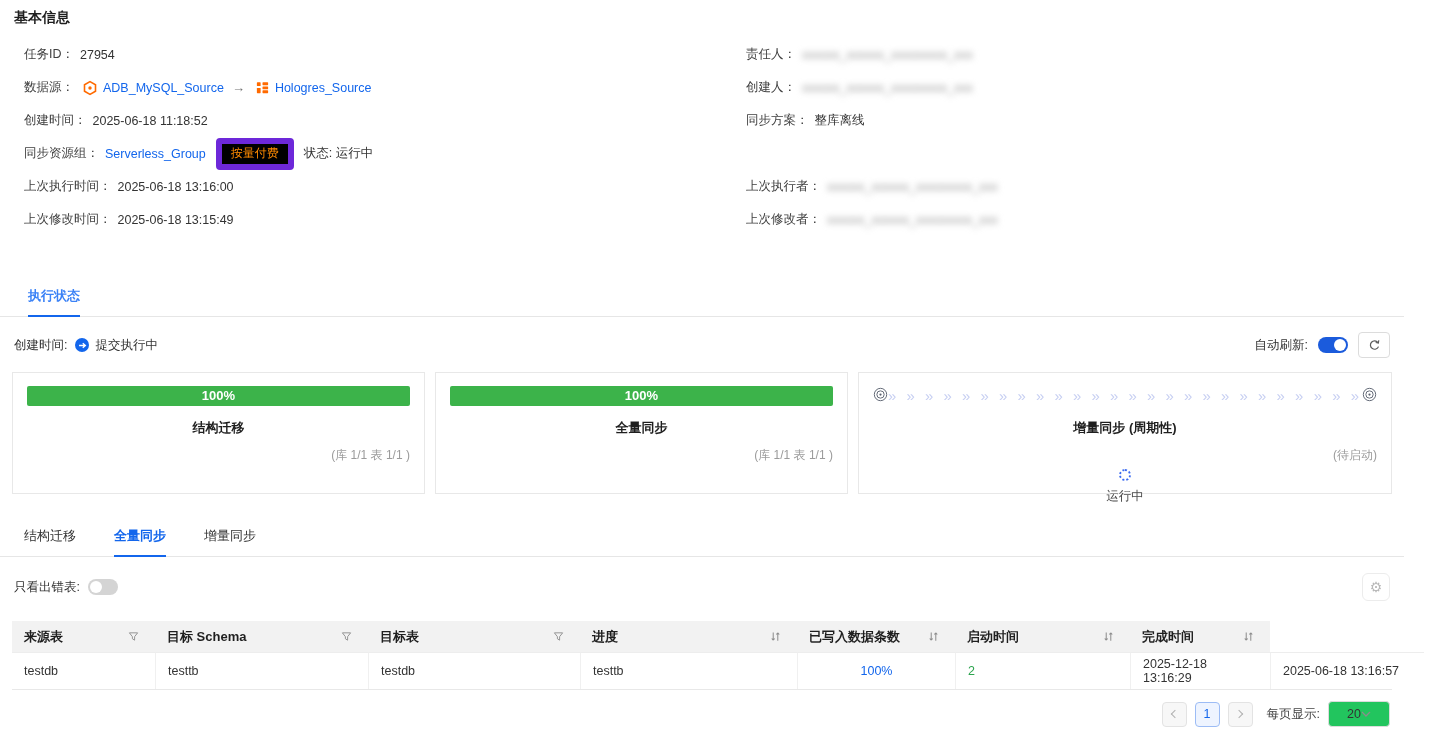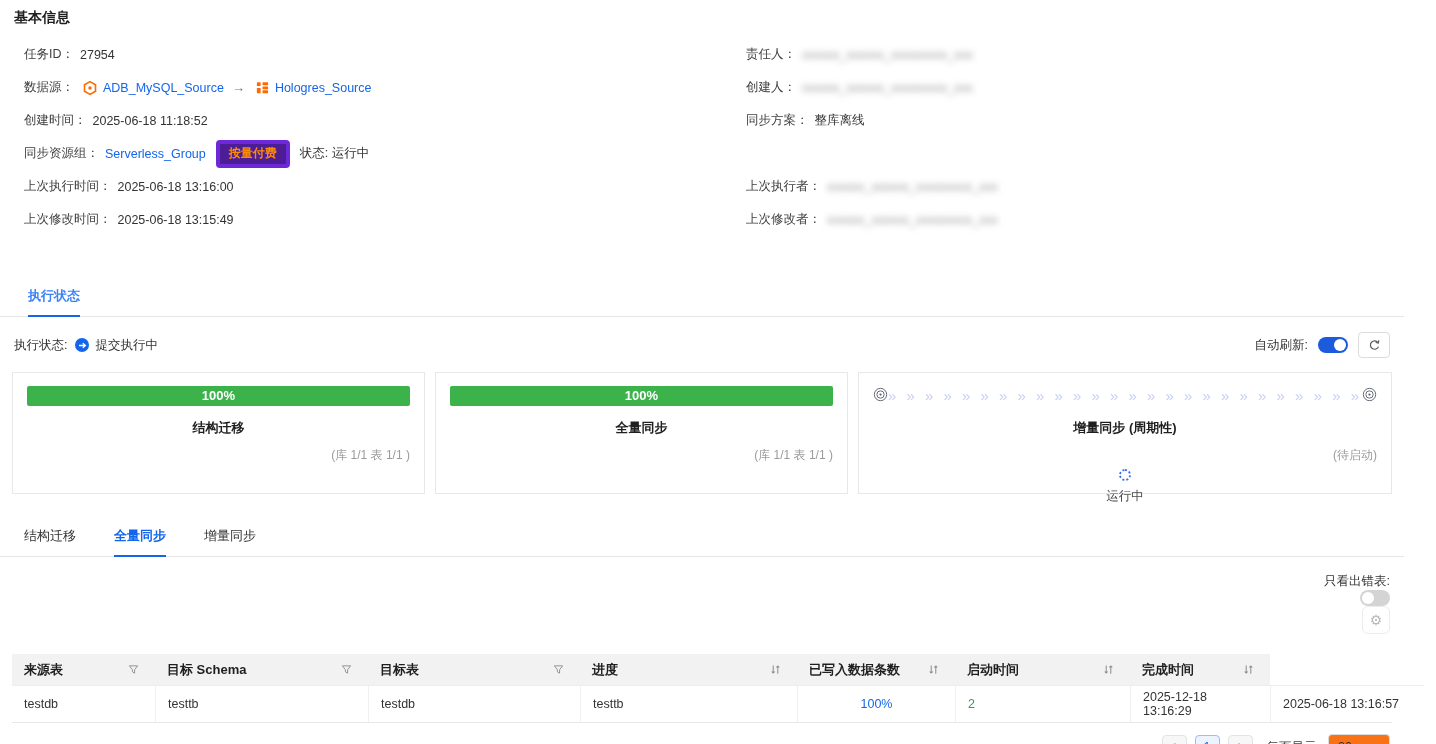--- a/index.html
+++ b/index.html
@@ -13,21 +13,21 @@
   .info-columns { display:flex; margin-top:11px; }
   .info-col-left { width:722px; flex:0 0 722px; }
   .info-col-right { flex:1; }
   .info-row { display:flex; align-items:center; height:33px; padding-left:10px; font-size:12.5px; color:#404040; white-space:nowrap; }
   .info-label { color:#404040; margin-right:6px; }
   .info-value { color:#333; }
   .blurred { filter:blur(3px); color:#9a9a9a; user-select:none; }
   .link { color:#1366ec; cursor:pointer; }
   .ds-icon { display:inline-flex; align-items:center; margin:0 5px 0 2px; }
   .ds-arrow { color:#737373; margin:0 8px; font-size:13px; }
-  .badge-billing { display:inline-block; margin:0 10px; padding:1px 9px 2px; font-size:12px; color:#ff8b00; background:#4c1d95; border:4px solid #6d28d9; border-radius:4px;font-weight:bold; }
+  .badge-billing { display:inline-block; margin:0 10px; padding:1px 9px 2px; font-size:12px; color:#ff8b00; background:#000000; border:6px solid #6d28d9; border-radius:4px; }
 
   
   .tabs1 { margin-top:50px; border-bottom:1px solid #e6e6e6; padding-left:28px; }
   .tab1 { display:inline-block; font-size:13px; font-weight:bold; color:#3b82f6; padding-bottom:10px; border-bottom:2px solid #1366ec; margin-bottom:-1px; cursor:pointer; }
 
   
   .status-row { display:flex; align-items:center; padding:15px 14px 14px 14px; font-size:12.5px; }
   .status-icon { width:14px; height:14px; border-radius:50%; background:#1366ec; display:inline-flex; align-items:center; justify-content:center; margin:0 6px 0 8px; }
   .status-right { margin-left:auto; display:flex; align-items:center; gap:10px; }
   .toggle { width:30px; height:16px; border-radius:9px; position:relative; cursor:pointer; display:inline-block; }
@@ -48,21 +48,21 @@
   .flow-chevrons { flex:1; overflow:hidden; white-space:nowrap; text-align:center; color:#c7cff2; font-size:15px; letter-spacing:3px; line-height:20px; }
   .card3-status { margin-top:5px; display:flex; align-items:center; gap:7px; font-size:12.5px; color:#4a4a4a;flex-direction:column; }
   .spinner { width:12px; height:12px; border-radius:50%; border:2px dotted #3b6bf0; display:inline-block; }
 
   
   .tabs2 { margin-top:33px; border-bottom:1px solid #e6e6e6; padding-left:24px; display:flex; gap:38px; }
   .tab2 { font-size:13px; color:#333; padding-bottom:10px; margin-bottom:-1px; cursor:pointer; }
   .tab2.active { color:#1366ec; font-weight:bold; border-bottom:2px solid #1366ec; }
 
   
-  .filter-row { display:flex; align-items:flex-end; padding:16px 14px 12px 14px; font-size:12.5px;flex-direction:column; }
+  .filter-row { display:flex; align-items:center; padding:16px 14px 12px 14px; font-size:12.5px; }
   .filter-row .toggle { margin-left:8px; }
   .gear-btn { margin-left:auto; width:28px; height:28px; border:1px solid #ececec; border-radius:6px; background:#fff; display:flex; align-items:center; justify-content:center; color:#b8b8b8; font-size:14px; cursor:pointer; }
 
   
   .table { margin:8px 12px 0 12px; border-bottom:1px solid #e8e8e8; }
   .tr { display:grid; grid-template-columns:143px 213px 212px 217px 158px 175px 140px 154px; }
   .th { background:#f2f2f2; height:31px; display:flex; align-items:center; padding:0 12px; font-size:13px; font-weight:bold; color:#1f1f1f; }
   .th .hicon { margin-left:auto; display:inline-flex; padding-right:4px; }
   .td { height:37px; display:flex; align-items:center; padding:0 12px; font-size:12.5px; color:#333; background:#fff; border-top:1px solid #ededed; }
   .tr.body .td + .td { border-left:1px solid #f0f0f0; }
@@ -70,21 +70,21 @@
   .td.green { color:#2ca44e; }
 
   
   .pagination { display:flex; align-items:center; justify-content:flex-end; gap:8px; padding:11px 14px 0 0; font-size:12.5px; color:#555; }
   .page-btn { width:25px; height:25px; border:1px solid #e3e3e3; border-radius:4px; background:#f7f7f7; display:flex; align-items:center; justify-content:center; cursor:pointer; }
   .page-btn.current { background:#eef4ff; border-color:#9cbcf5; color:#1366ec; font-size:12.5px; }
   .chev { width:6px; height:6px; border-right:1.4px solid #b0b0b0; border-bottom:1.4px solid #b0b0b0; display:inline-block; }
   .chev.left { transform:rotate(135deg); margin-left:2px; }
   .chev.right { transform:rotate(-45deg); margin-right:2px; }
   .page-size-label { margin-left:6px; color:#444; }
-  .page-size-select { width:62px; height:26px; border:1px solid #dcdcdc; border-radius:4px; background:#f97316; display:flex; align-items:center; justify-content:flex-start; padding:0 9px; color:#333; cursor:pointer; }
+  .page-size-select { width:62px; height:26px; border:1px solid #dcdcdc; border-radius:4px; background:#22c55e; display:flex; align-items:center; justify-content:center; padding:0 9px; color:#333; cursor:pointer; }
 </style>
 </head>
 <body>
 
 <div class="page">
 
   <div class="section-basic">
     <div class="section-title">基本信息</div>
     <div class="info-columns">
       <div class="info-col-left">
@@ -156,21 +156,21 @@
         </div>
       </div>
     </div>
   </div>
 
   <div class="tabs1">
     <span class="tab1">执行状态</span>
   </div>
 
   <div class="status-row">
-    <span>执行状态:</span>
+    <span>创建时间:</span>
     <span class="status-icon">
       <svg viewBox="0 0 10 10" width="9" height="9">
           <path d="M1.2 5 H8 M5.3 2.4 L8.2 5 L5.3 7.6" stroke="#fff" stroke-width="1.5" fill="none"></path>
         </svg>
     </span>
     <span>提交执行中</span>
     <span class="status-right">
       <span>自动刷新:</span>
       <span class="toggle on">
           <span class="knob"></span>

